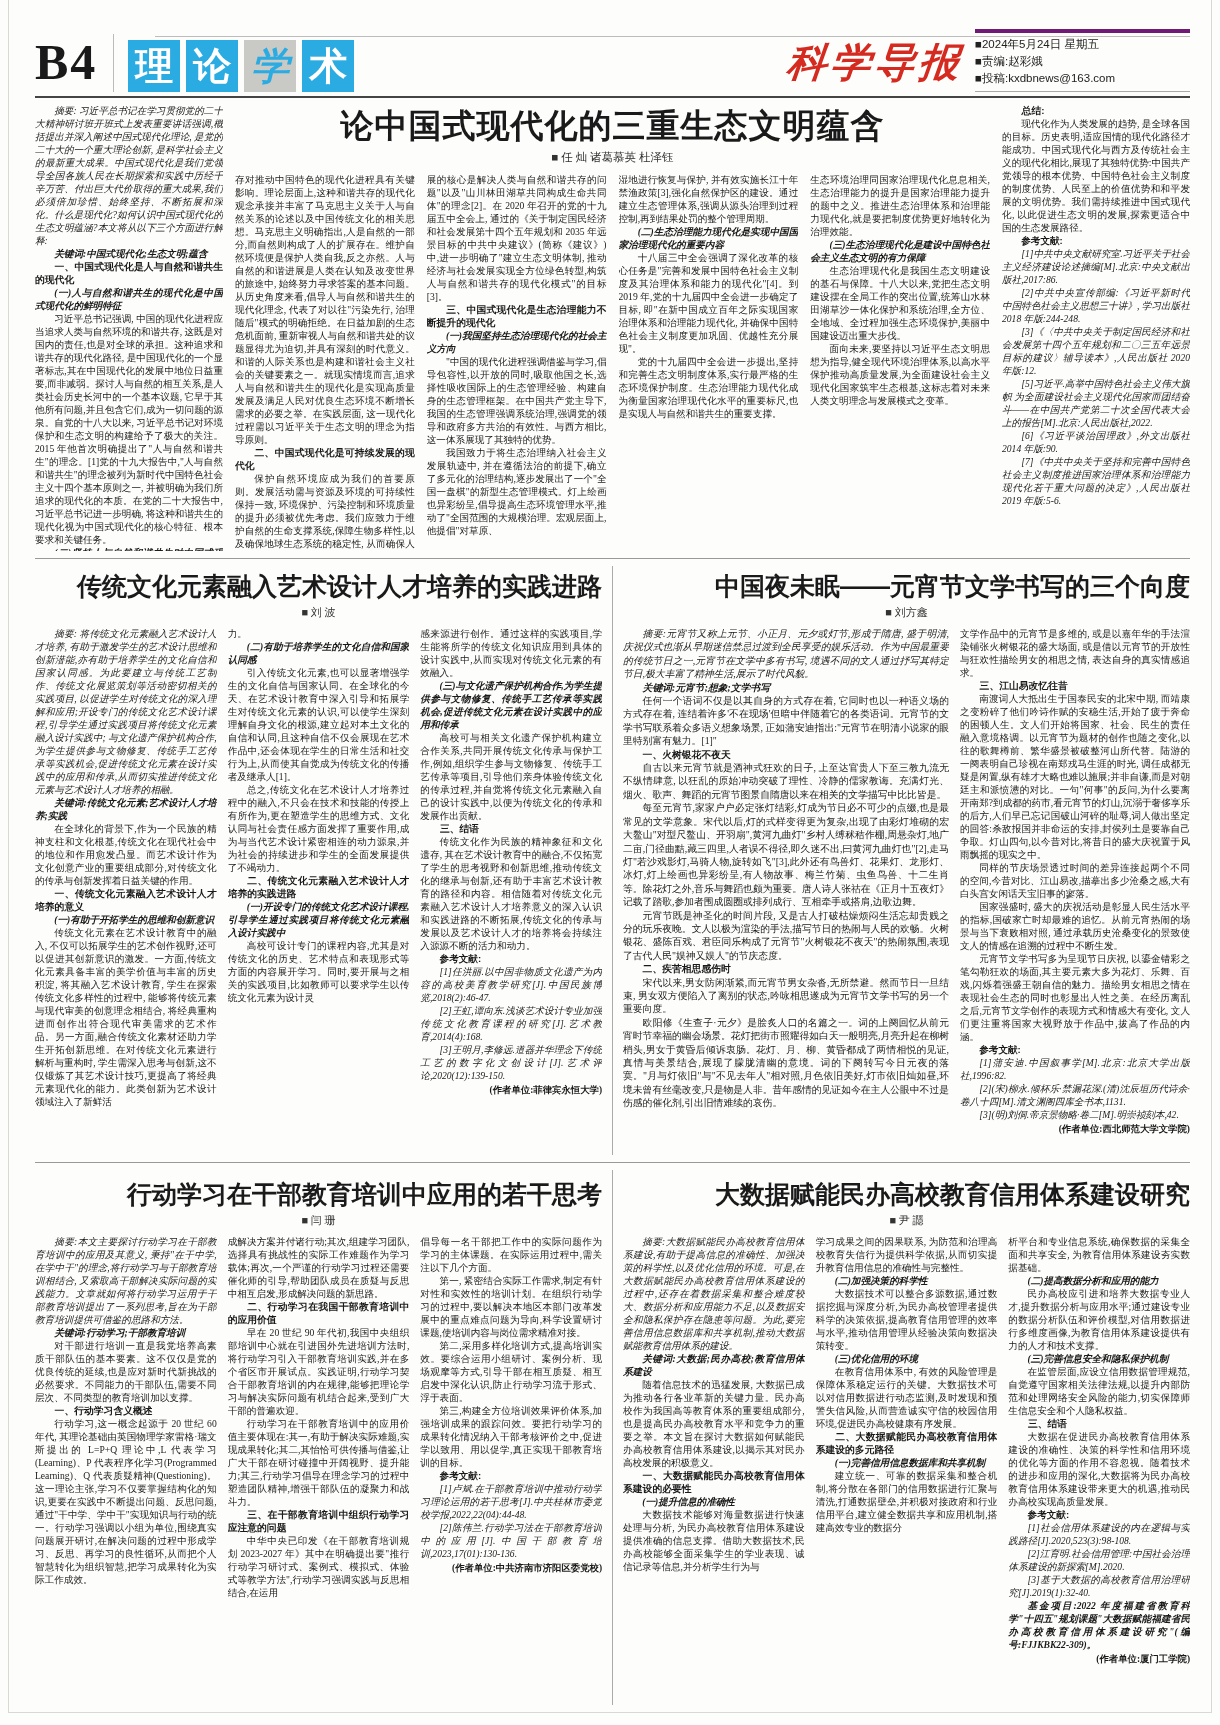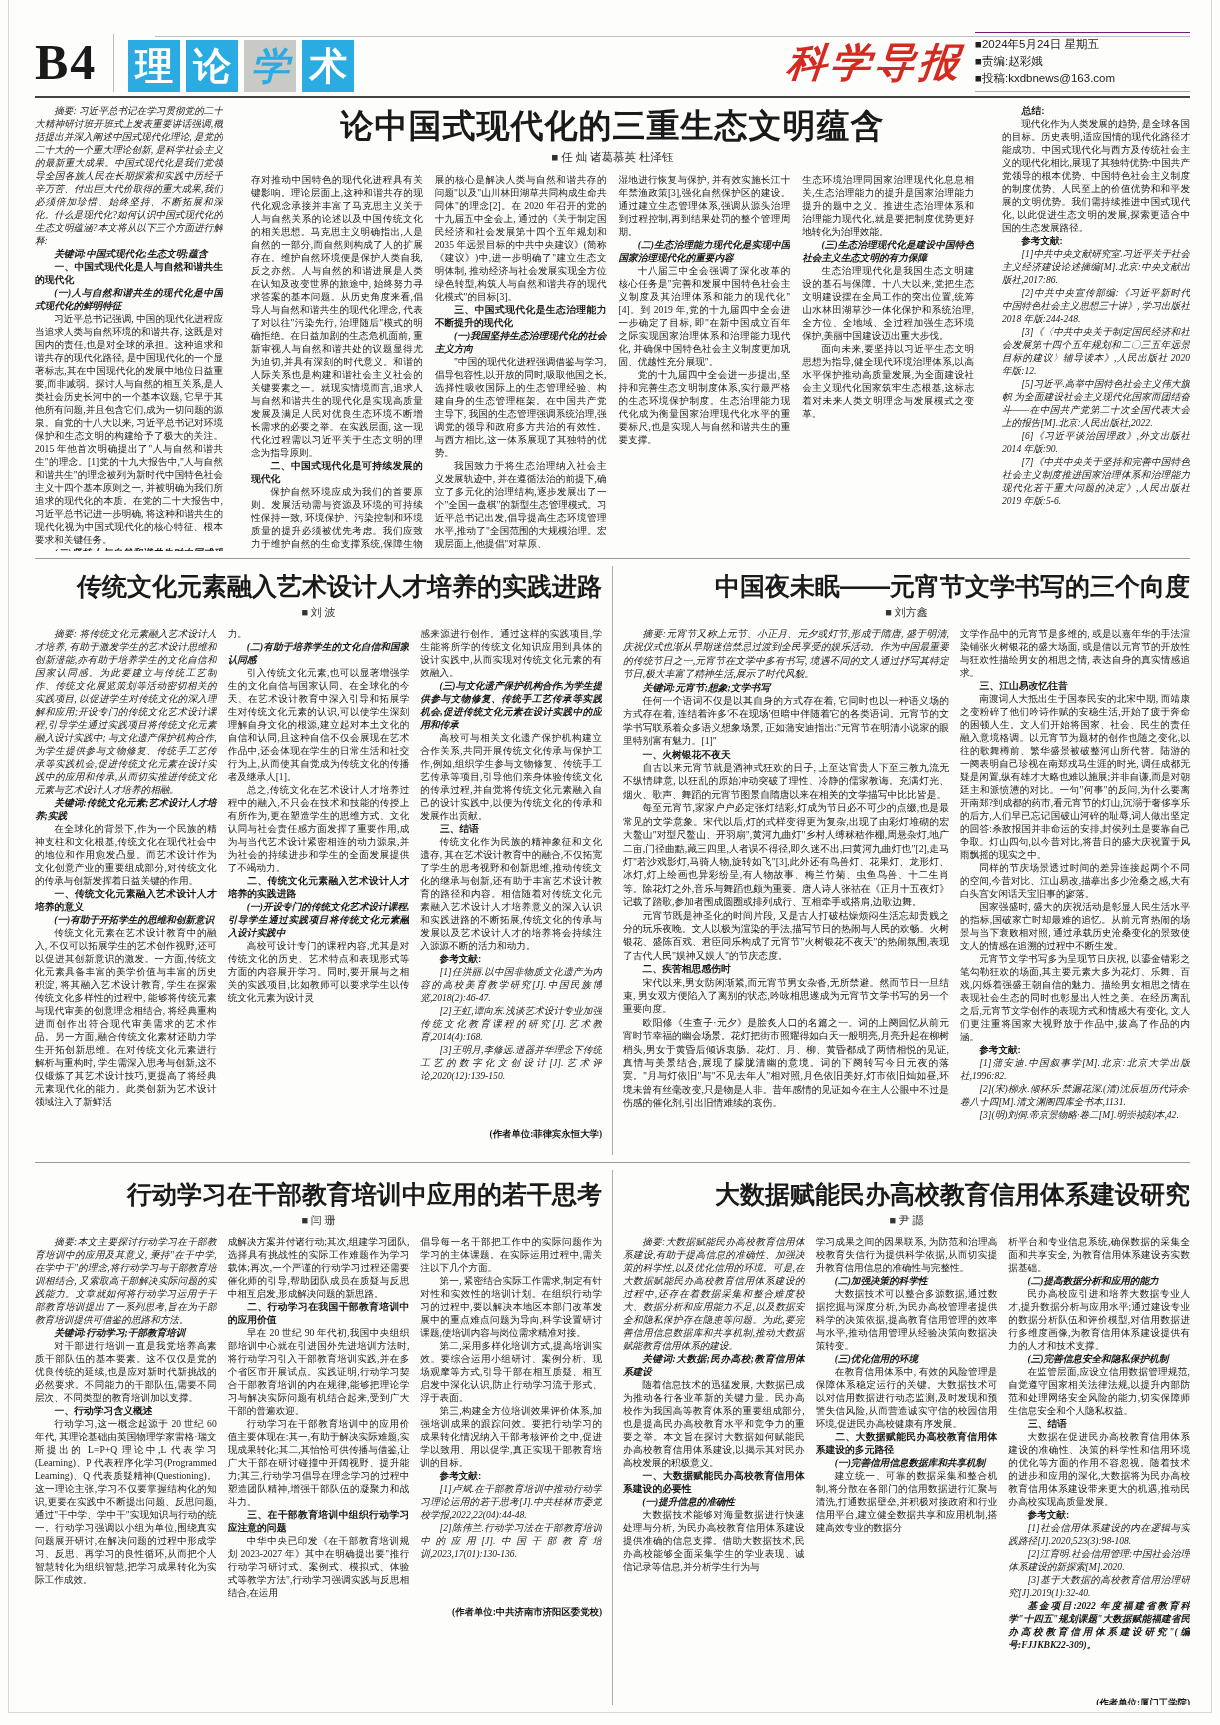--- a/index.html
+++ b/index.html
@@ -18,41 +18,41 @@
   .hdr .pageno{font-size:50px;font-weight:bold;letter-spacing:2px;line-height:60px;padding-right:16px;}
   .hdr .hsep{width:1px;height:58px;background:#bbb;margin-right:14px;}
   .logo{display:flex;gap:6px;align-items:flex-end;}
   .logo .tile{width:52px;height:52px;display:flex;align-items:center;justify-content:center;
     font-size:38px;font-weight:bold;color:#fff;background:#2aabe2;
     font-family:"Liberation Sans",sans-serif;}
   .logo .tile.alt{background:#c9c9c6;color:#2aabe2;font-family:"Liberation Serif",serif;font-style:italic;}
   .hline-top{position:absolute;left:120px;right:0;top:12px;height:1px;background:#bdbdbd;}
   .masthead{position:absolute;left:752px;bottom:2px;font-size:40px;font-weight:bold;color:#d42a20;
     font-style:italic;letter-spacing:4px;font-family:"Liberation Serif",serif;transform:skewX(-6deg);}
-  .hinfo{position:absolute;right:0;bottom:0;width:215px;border-top:1px solid #701a75;border-bottom:1px solid #aaa;
+  .hinfo{position:absolute;right:0;bottom:0;width:215px;border-top:4px solid #701a75;border-bottom:1px solid #aaa;
     padding:3px 0 4px 0;font-size:11.5px;line-height:17px;font-family:"Liberation Sans",sans-serif;color:#222;}
   .hinfo div{white-space:nowrap;}
   .hrule{height:2px;background:#444;margin-top:4px;}
 
   
   .tx{margin:0;font-size:9.6px;line-height:13px;text-align:justify;}
   .t-p{text-indent:2em;}
   .t-pc{text-indent:0;}
   .t-ab,.t-kw{font-style:italic;text-indent:2em;}
   .t-kw{text-indent:2em;font-weight:bold;font-style:italic;}
   .t-h1{font-weight:bold;text-indent:2em;font-family:"Liberation Sans",sans-serif;font-size:9.8px;}
   .t-h2{font-weight:bold;font-style:italic;text-indent:2em;}
   .t-rh{font-weight:bold;text-indent:2em;font-family:"Liberation Sans",sans-serif;}
   .t-rf{font-style:italic;text-indent:2em;}
-  .t-au{text-align:right;font-weight:bold;font-size:9.4px;padding-top:2px;margin-top:44px;}
+  .t-au{text-align:right;font-weight:bold;font-size:9.4px;padding-top:2px;}
   .t-fd{font-style:italic;text-indent:2em;font-weight:bold;}
   .col{overflow:hidden;}
 
   
-  .art1{display:flex;gap:28px;height:447px;margin-top:6px;}
+  .art1{display:flex;gap:12px;height:447px;margin-top:6px;}
   .art1 .side{width:188px;flex:none;height:100%;}
   .a1mid{flex:1;display:flex;flex-direction:column;align-items:center;}
   .a1title{text-align:center;font-size:33px;font-weight:bold;letter-spacing:1px;
     font-family:"Liberation Sans",sans-serif;line-height:40px;margin-top:2px;}
   .a1by{text-align:center;font-size:11.5px;color:#333;margin:4px 0 8px 0;}
   .a1cols{display:flex;gap:12px;flex:1;overflow:hidden;}
   .a1cols .col{flex:1;}
 
   .band-sep{height:1px;background:#999;margin:7px 0;}
 
@@ -115,21 +115,21 @@
         <div class="col">
             <p class="tx t-pc">存对推动中国特色的现代化进程具有关键影响。理论层面上,这种和谐共存的现代化观念承接并丰富了马克思主义关于人与自然关系的论述以及中国传统文化的相关思想。马克思主义明确指出,人是自然的一部分,而自然则构成了人的扩展存在。维护自然环境便是保护人类自我,反之亦然。人与自然的和谐进展是人类在认知及改变世界的旅途中, 始终努力寻求答案的基本问题。从历史角度来看,倡导人与自然和谐共生的现代化理念, 代表了对以往"污染先行, 治理随后"模式的明确拒绝。在日益加剧的生态危机面前, 重新审视人与自然和谐共处的议题显得尤为迫切,并具有深刻的时代意义。和谐的人际关系也是构建和谐社会主义社会的关键要素之一。就现实情境而言,追求人与自然和谐共生的现代化是实现高质量发展及满足人民对优良生态环境不断增长需求的必要之举。在实践层面, 这一现代化过程需以习近平关于生态文明的理念为指导原则。</p>
             <p class="tx t-h1">二、中国式现代化是可持续发展的现代化</p>
             <p class="tx t-p">保护自然环境应成为我们的首要原则。发展活动需与资源及环境的可持续性保持一致, 环境保护、污染控制和环境质量的提升必须被优先考虑。我们应致力于维护自然的生命支撑系统,保障生物多样性,以及确保地球生态系统的稳定性, 从而确保人类活动不超过地球的环境承受极限。</p>
           </div>
         <div class="col">
             <p class="tx t-pc">展的核心是解决人类与自然和谐共存的问题"以及"山川林田湖草共同构成生命共同体"的理念[2]。在 2020 年召开的党的十九届五中全会上, 通过的《关于制定国民经济和社会发展第十四个五年规划和 2035 年远景目标的中共中央建议》(简称《建议》)中,进一步明确了"建立生态文明体制, 推动经济与社会发展实现全方位绿色转型,构筑人与自然和谐共存的现代化模式"的目标[3]。</p>
             <p class="tx t-h1">三、中国式现代化是生态治理能力不断提升的现代化</p>
             <p class="tx t-h2">(一)我国坚持生态治理现代化的社会主义方向</p>
             <p class="tx t-p">"中国的现代化进程强调借鉴与学习,倡导包容性,以开放的同时,吸取他国之长,选择性吸收国际上的生态管理经验、构建自身的生态管理框架。在中国共产党主导下, 我国的生态管理强调系统治理,强调党的领导和政府多方共治的有效性。与西方相比,这一体系展现了其独特的优势。</p>
-            <p class="tx t-p">我国致力于将生态治理纳入社会主义发展轨迹中, 并在遵循法治的前提下,确立了多元化的治理结构,逐步发展出了一个"全国一盘棋"的新型生态管理模式。习近平总书记出发,倡导提高生态环境管理水平,推动了"全国范围的大规模治理。宏观层面上,他提倡"对草原、</p>
+            <p class="tx t-p">我国致力于将生态治理纳入社会主义发展轨迹中, 并在遵循法治的前提下,确立了多元化的治理结构,逐步发展出了一个"全国一盘棋"的新型生态管理模式。灯上绘画也异彩纷呈,倡导提高生态环境管理水平,推动了"全国范围的大规模治理。宏观层面上,他提倡"对草原、</p>
           </div>
         <div class="col">
             <p class="tx t-pc">湿地进行恢复与保护, 并有效实施长江十年禁渔政策[3],强化自然保护区的建设。通过建立生态管理体系,强调从源头治理到过程控制,再到结果处罚的整个管理周期。</p>
             <p class="tx t-h2">(二)生态治理能力现代化是实现中国国家治理现代化的重要内容</p>
             <p class="tx t-p">十八届三中全会强调了深化改革的核心任务是"完善和发展中国特色社会主义制度及其治理体系和能力的现代化"[4]。到 2019 年,党的十九届四中全会进一步确定了目标, 即"在新中国成立百年之际实现国家治理体系和治理能力现代化, 并确保中国特色社会主义制度更加巩固、优越性充分展现"。</p>
             <p class="tx t-p">党的十九届四中全会进一步提出,坚持和完善生态文明制度体系,实行最严格的生态环境保护制度。生态治理能力现代化成为衡量国家治理现代化水平的重要标尺,也是实现人与自然和谐共生的重要支撑。</p>
           </div>
         <div class="col">
             <p class="tx t-pc">生态环境治理同国家治理现代化息息相关,生态治理能力的提升是国家治理能力提升的题中之义。推进生态治理体系和治理能力现代化,就是要把制度优势更好地转化为治理效能。</p>
             <p class="tx t-h2">(三)生态治理现代化是建设中国特色社会主义生态文明的有力保障</p>

